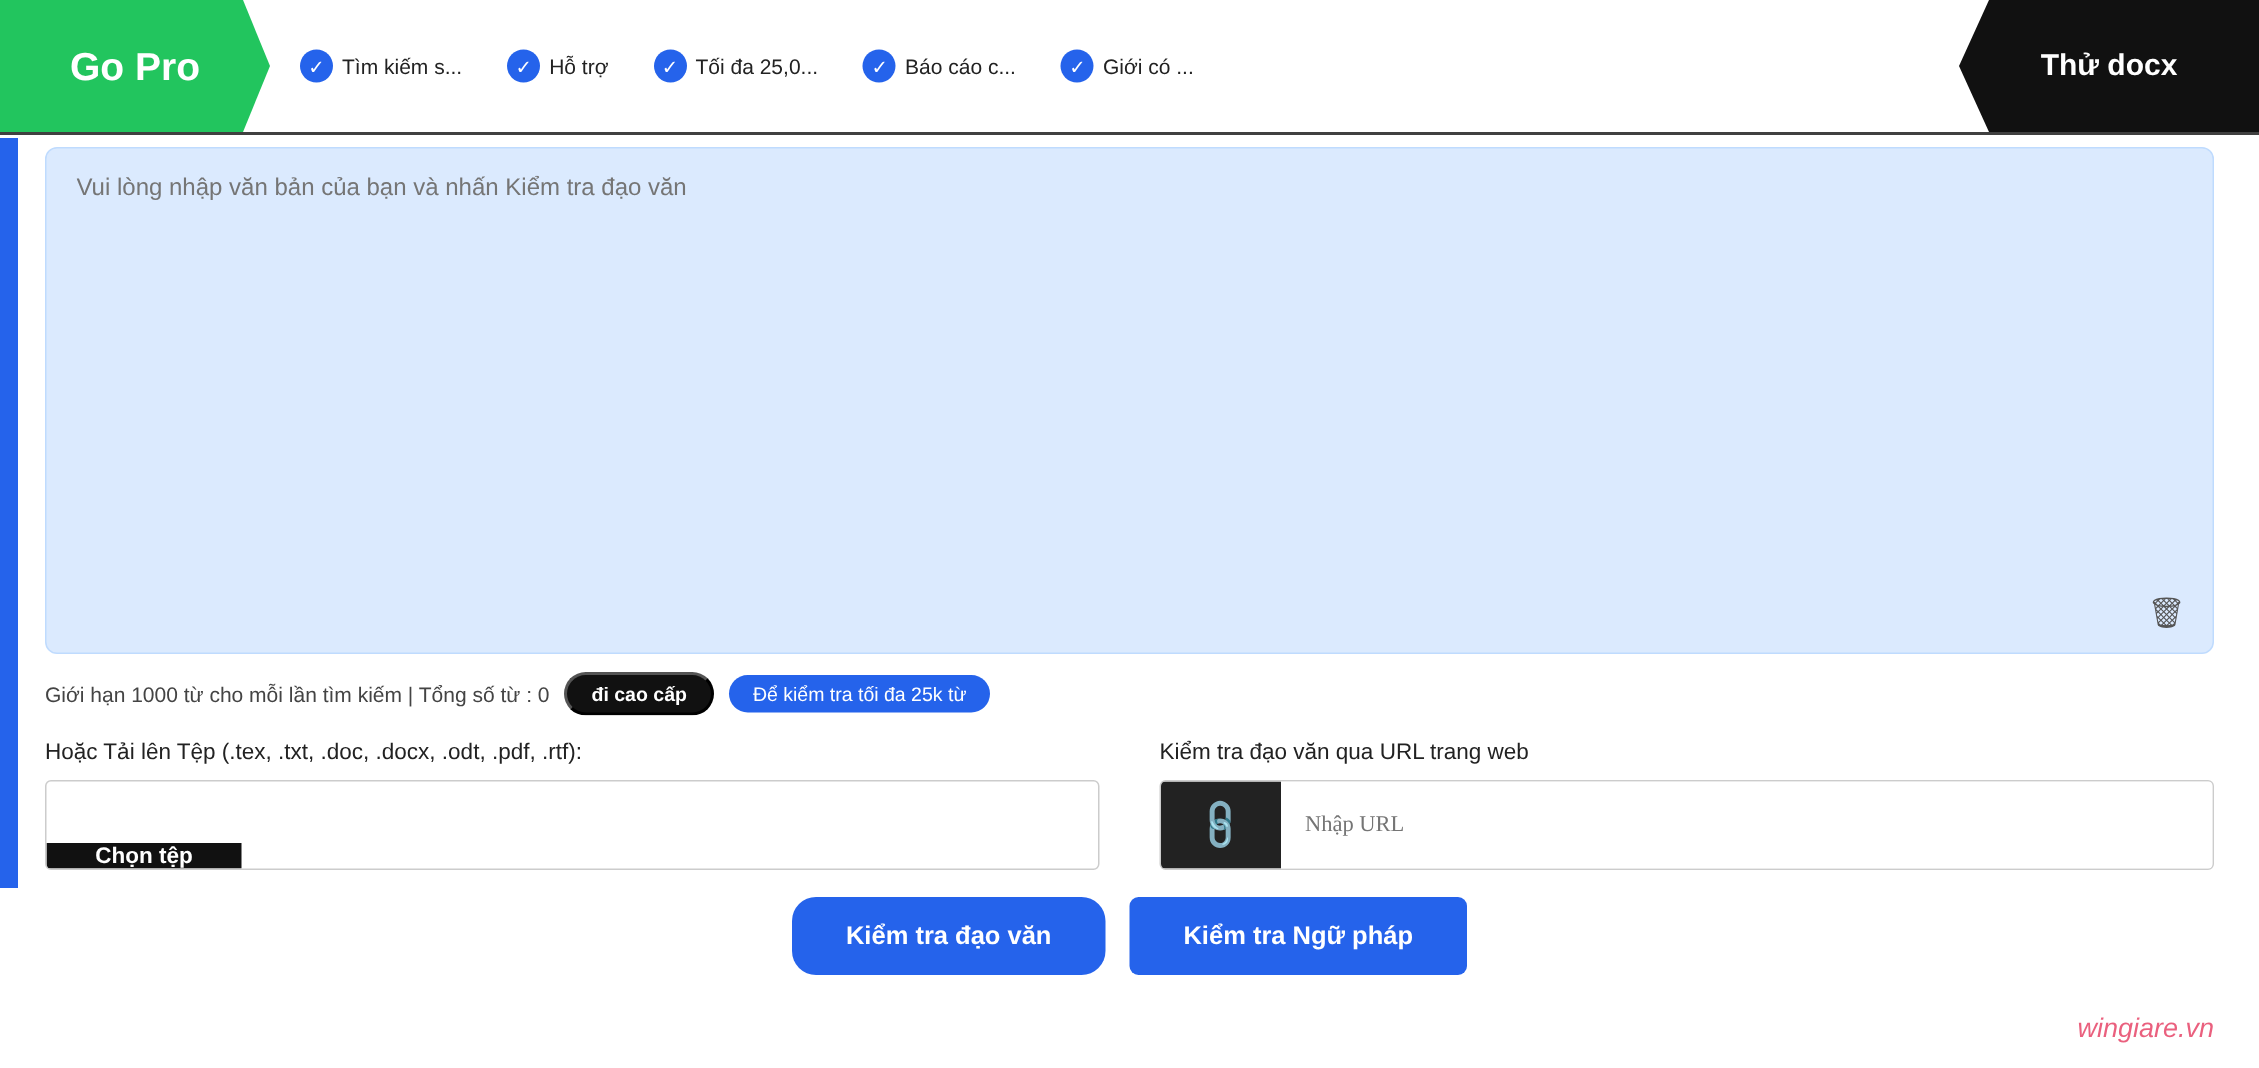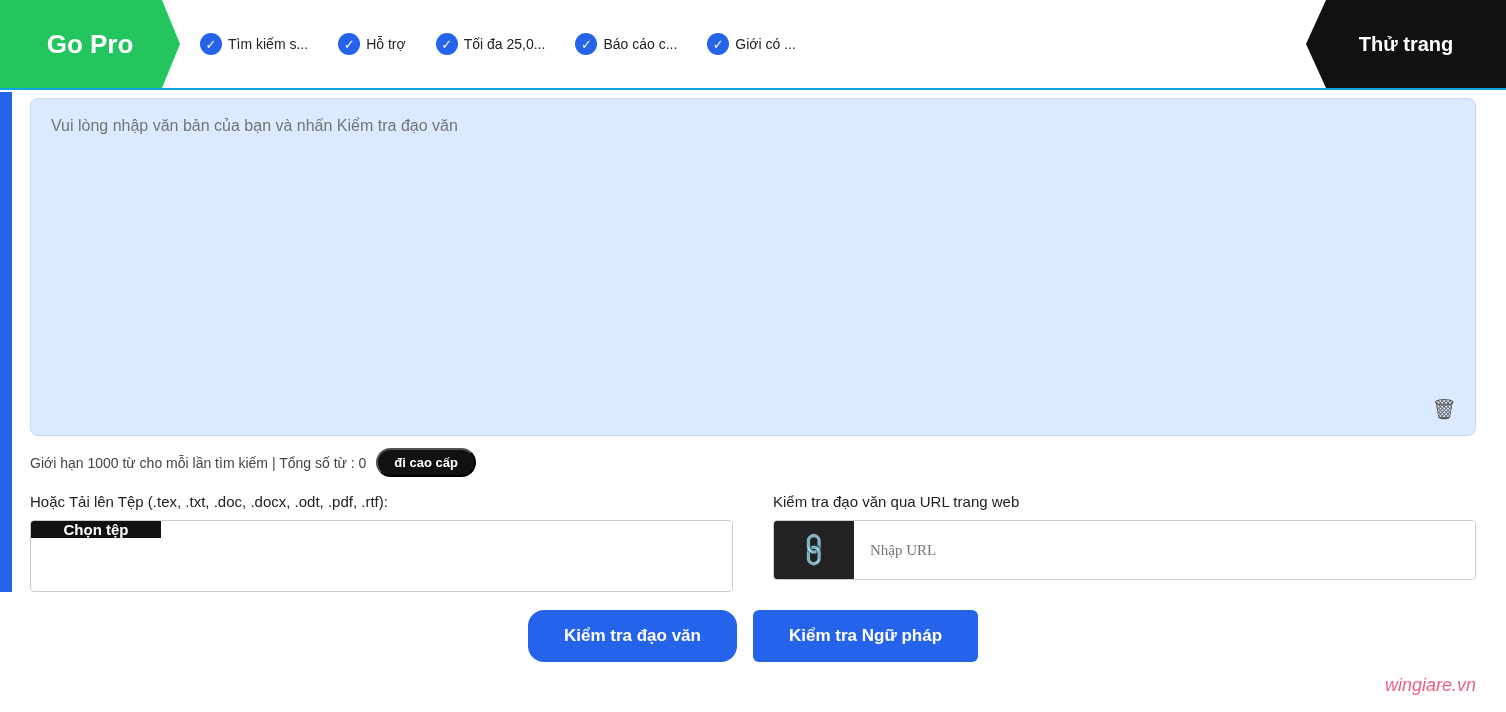--- a/index.html
+++ b/index.html
@@ -15,21 +15,21 @@
       min-height: 712px;
       overflow-x: hidden;
     }
 
     
     .top-banner {
       display: flex;
       align-items: stretch;
       height: 90px;
       background: #fff;
-      border-bottom: 2px solid #0ea5e9;
+      border-bottom: 2px solid #404040;
     }
 
     .go-pro-btn {
       background: #22c55e;
       color: #fff;
       font-size: 26px;
       font-weight: bold;
       padding: 0 30px;
       display: flex;
       align-items: center;
@@ -171,22 +171,22 @@
 
     .section-label {
       font-size: 15px;
       color: #222;
       margin-bottom: 10px;
       font-weight: 400;
     }
 
     .file-input-row {
       display: flex;
-      align-items: flex-start;
-      height: 72px;
+      align-items: flex-end;
+      height: 60px;
       border: 1.5px solid #ccc;
       border-radius: 4px;
       overflow: hidden;
     }
 
     .choose-file-btn {
       background: #111;
       color: #fff;
       font-size: 15px;
       font-weight: bold;
@@ -327,38 +327,39 @@
       <div class="check-icon">✓</div>
       <span>Báo cáo c...</span>
     </div>
     <div class="feature-item">
       <div class="check-icon">✓</div>
       <span>Giới có ...</span>
     </div>
   </div>
 
   <div class="try-now-btn">
-    <span>Thử trang</span>
+    <span>Thử docx</span>
   </div>
 </div>
 
 <div class="left-blue-bar"></div>
 
 <div class="main-content">
 
   <div class="text-input-area">
     <textarea placeholder="Vui lòng nhập văn bản của bạn và nhấn Kiểm tra đạo văn" style=""></textarea>
     <div class="trash-icon">🗑</div>
   </div>
 
   <div class="word-limit-row">
     <span>Giới hạn 1000 từ cho mỗi lần tìm kiếm | Tổng số từ : 0</span>
     <button class="upgrade-pill">
       <span>đi cao cấp</span>
     </button>
+    <span class="upgrade-desc">Để kiểm tra tối đa 25k từ</span>
   </div>
 
   <div class="upload-url-row">
 
     <div class="upload-section">
       <div class="section-label">Hoặc Tải lên Tệp (.tex, .txt, .doc, .docx, .odt, .pdf, .rtf):</div>
       <div class="file-input-row">
         <button class="choose-file-btn">
           <span>Chọn tệp</span>
         </button>

